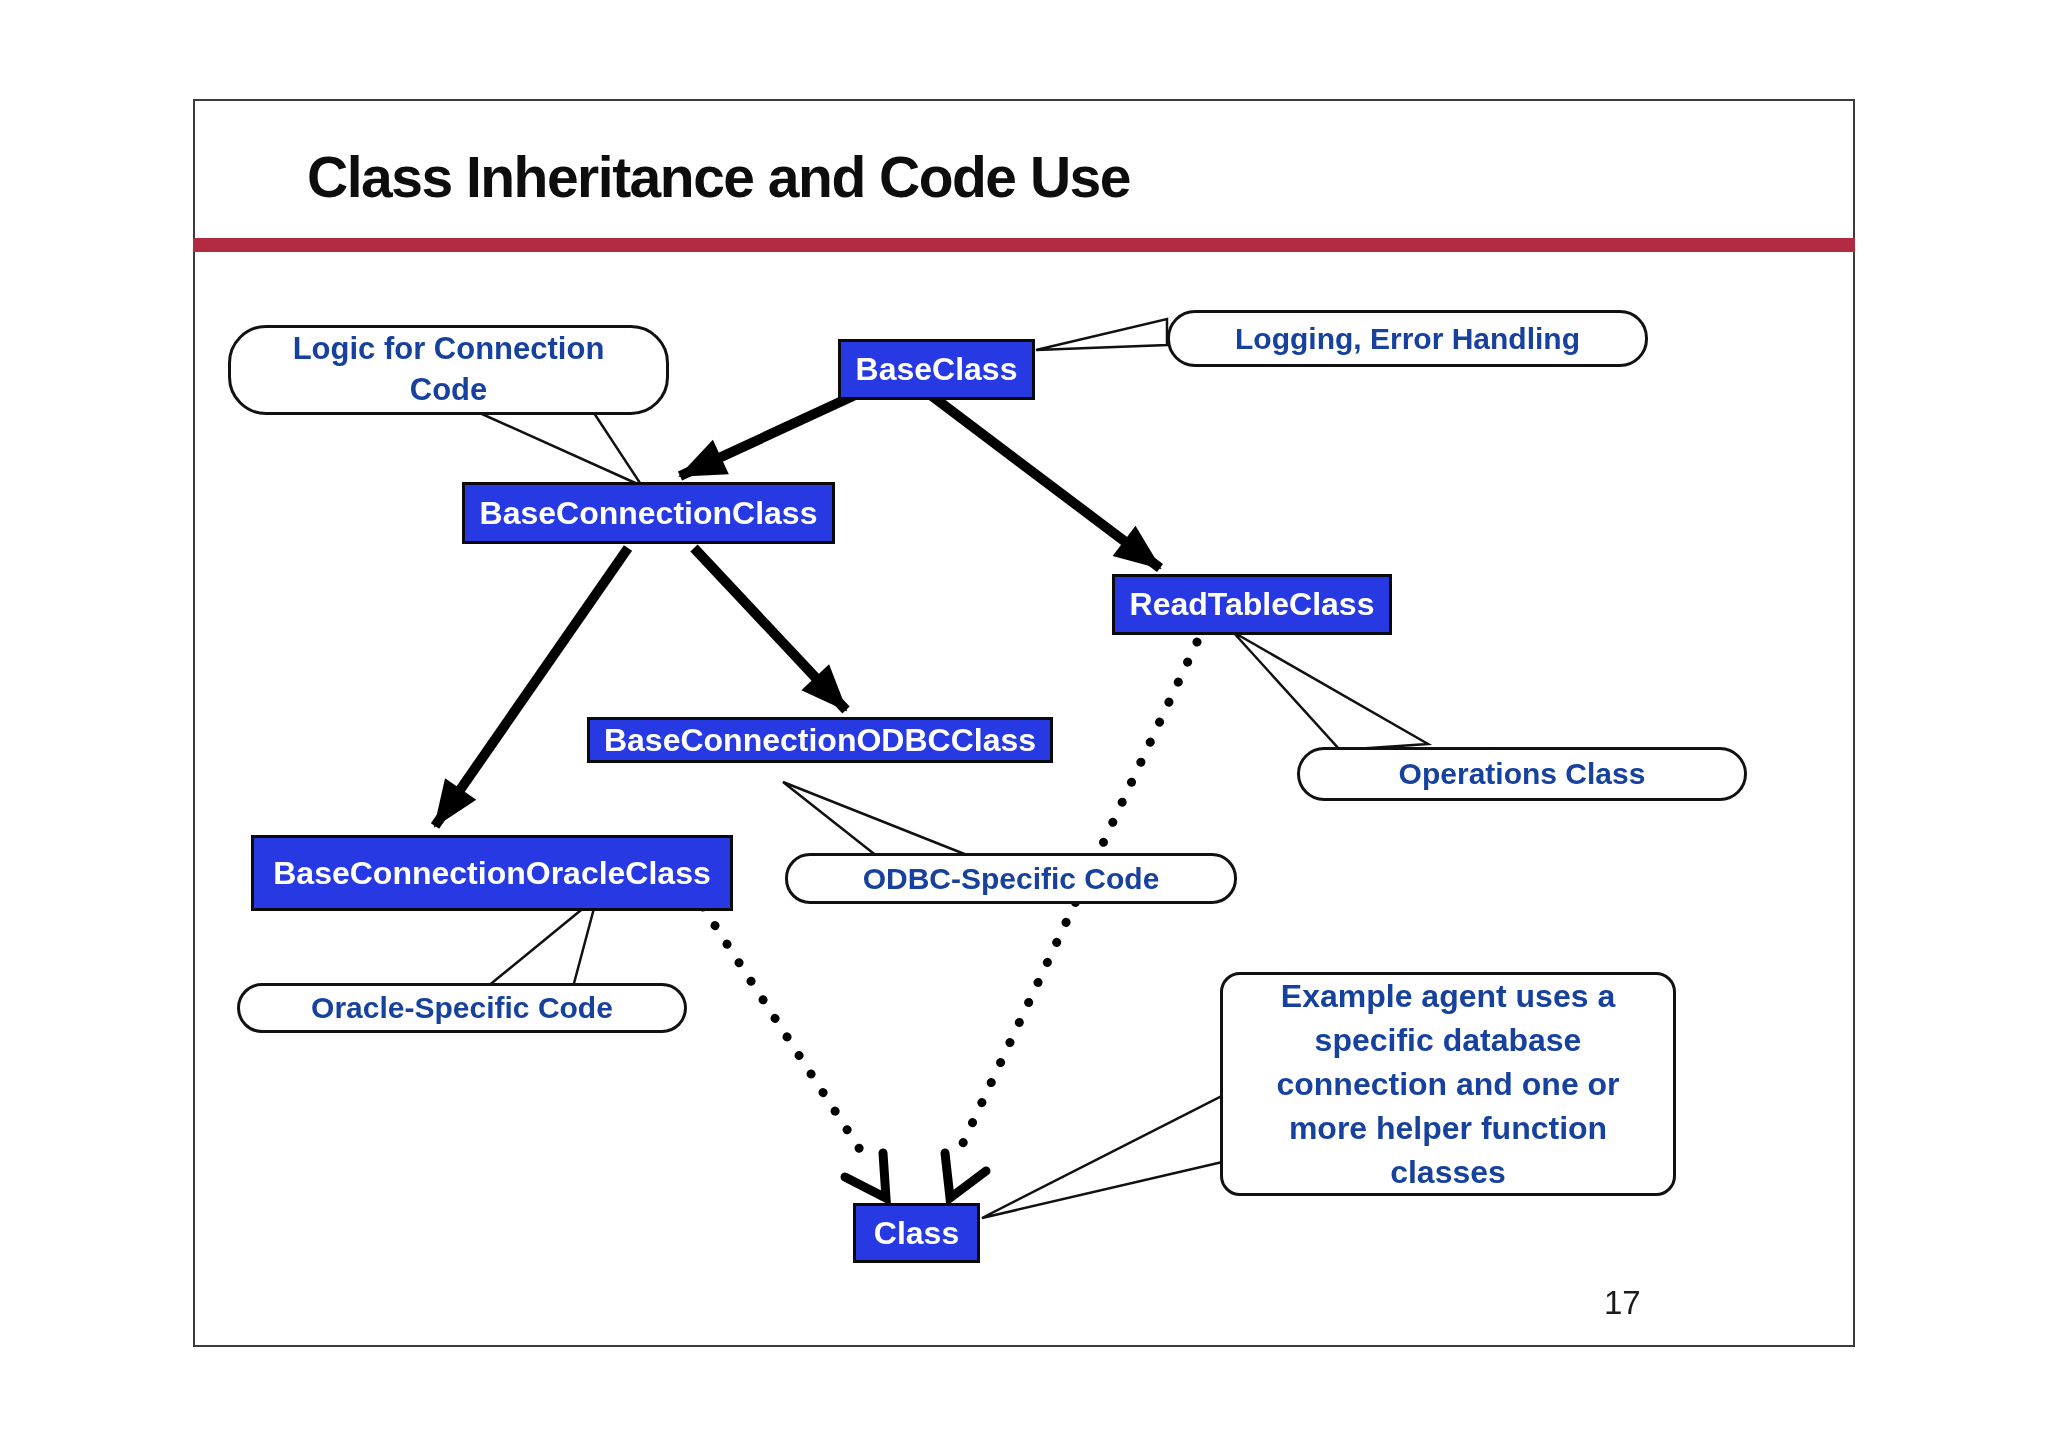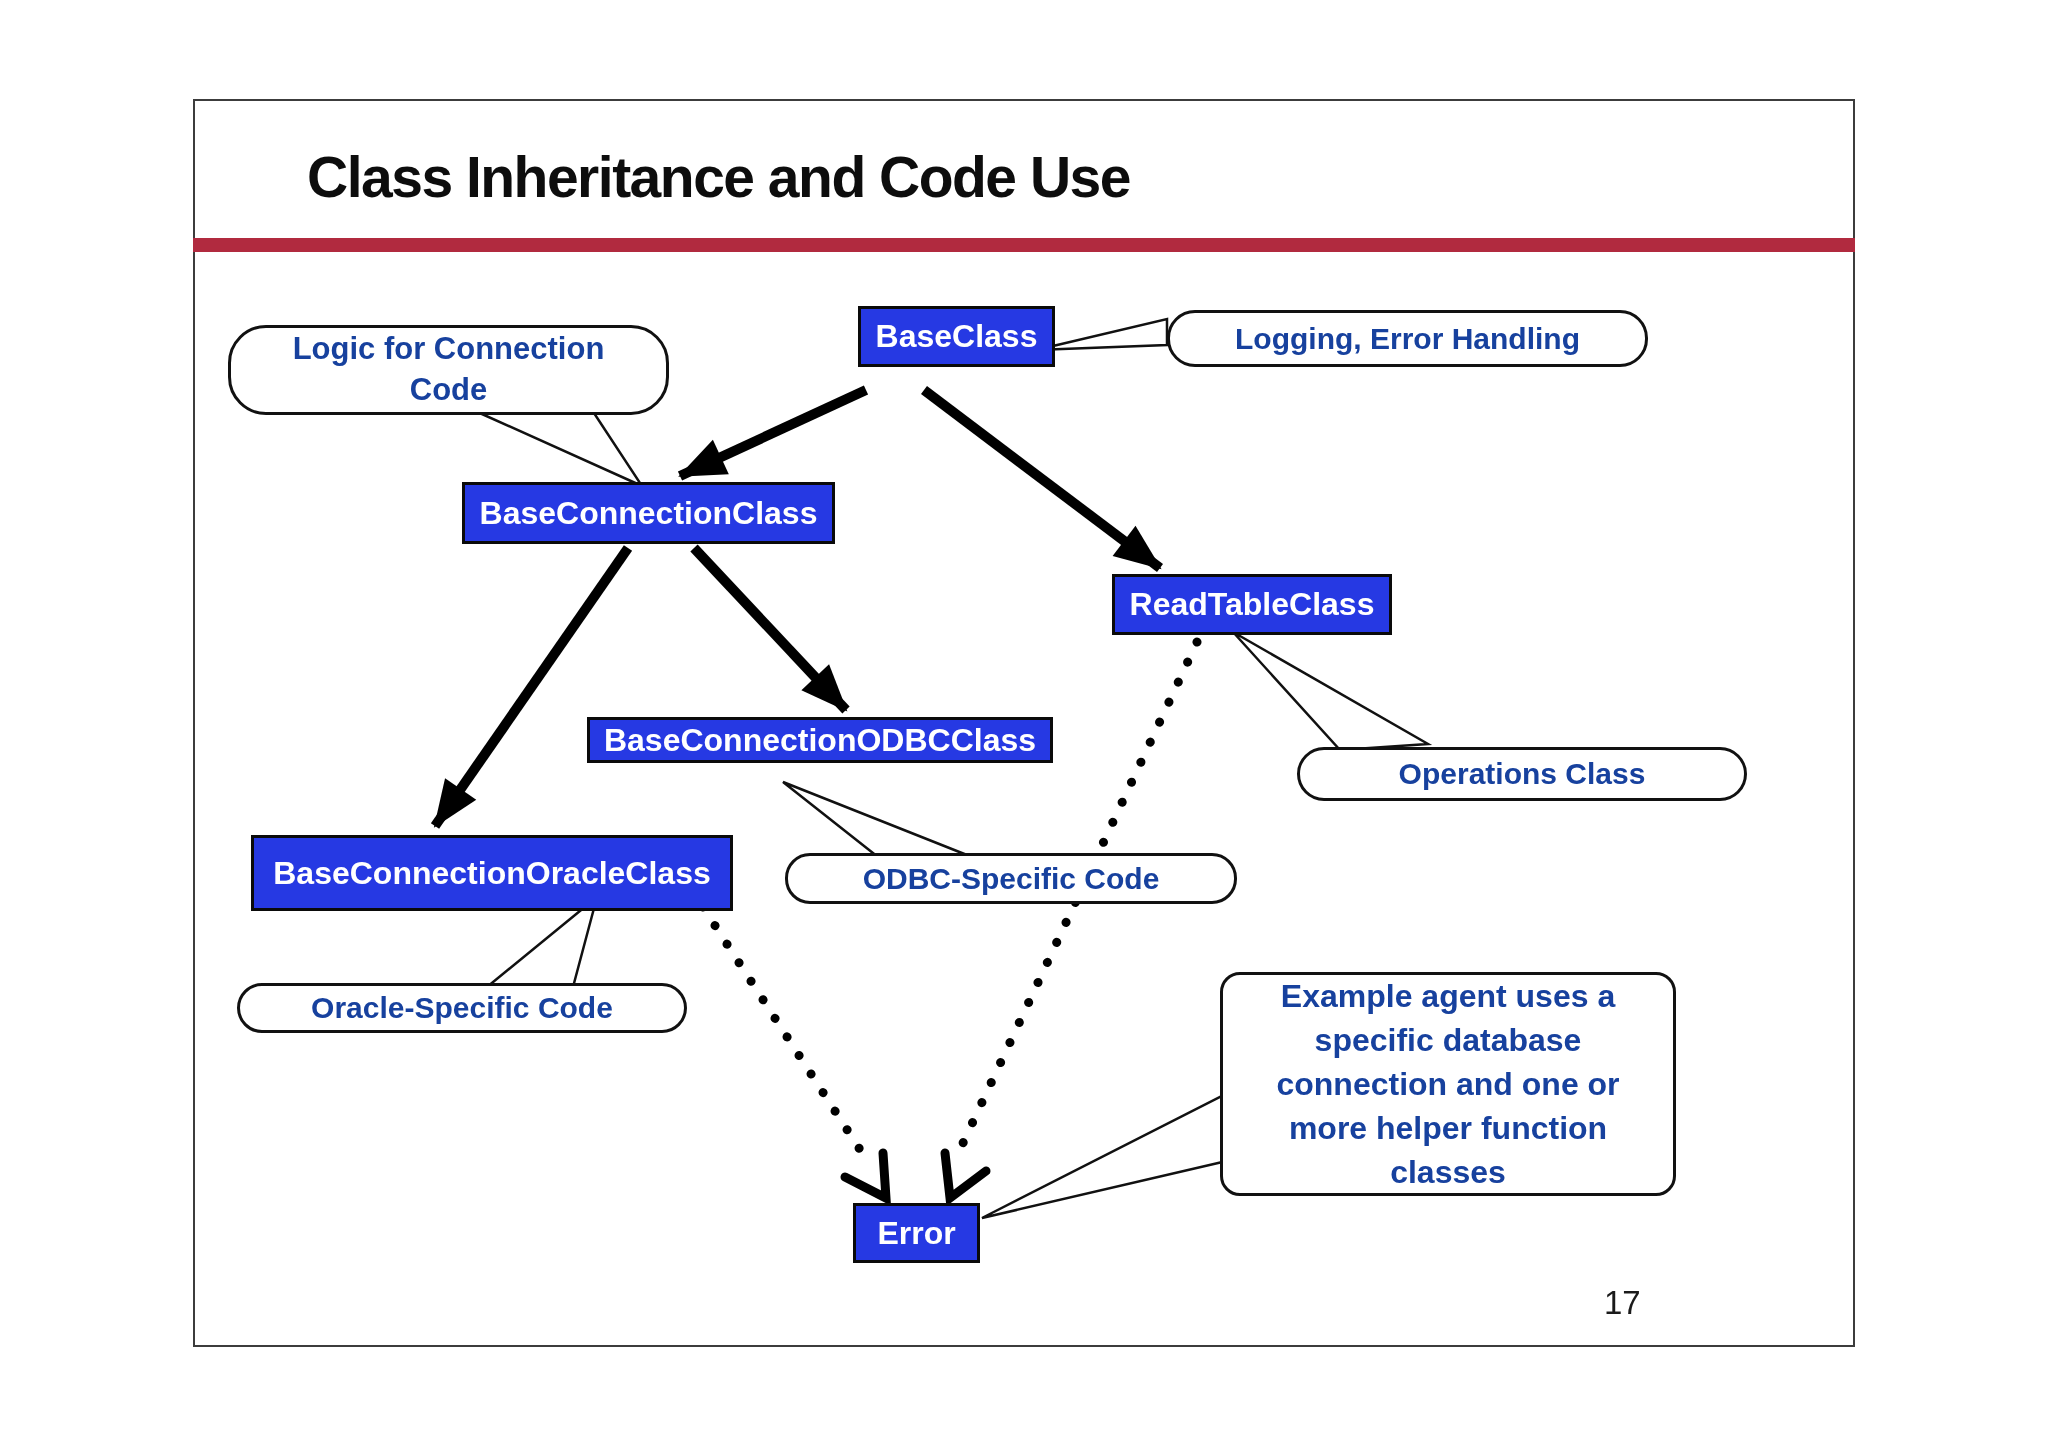--- a/index.html
+++ b/index.html
@@ -58,42 +58,42 @@
   <g fill="#ffffff" stroke="#111" stroke-width="2.5">
     <path d="M1036,350 L1167,319 L1167,345 z"></path>
     <path d="M642,486 L473,410 L592,410 z"></path>
     <path d="M1233,632 L1340,750 L1428,744 z"></path>
     <path d="M783,782 L878,857 L972,857 z"></path>
     <path d="M597,897 L487,987 L573,987 z"></path>
     <path d="M982,1218 L1222,1096 L1231,1160 z"></path>
   </g>
 </svg>
 
-<div class="node" style="left:838px;top:306px;width:197px;height:61px;margin-left:20px;">
+<div class="node" style="left:838px;top:339px;width:197px;height:61px;">
   <span>BaseClass</span>
 </div>
 
 <div class="node" style="left:462px;top:482px;width:373px;height:62px;">
   <span>BaseConnectionClass</span>
 </div>
 
 <div class="node" style="left:1112px;top:574px;width:280px;height:61px;">
   <span>ReadTableClass</span>
 </div>
 
 <div class="node" style="left:587px;top:717px;width:466px;height:46px;">
   <span>BaseConnectionODBCClass</span>
 </div>
 
 <div class="node" style="left:251px;top:835px;width:482px;height:76px;">
   <span>BaseConnectionOracleClass</span>
 </div>
 
 <div class="node" style="left:853px;top:1203px;width:127px;height:60px;">
-  <span>Error</span>
+  <span>Class</span>
 </div>
 
 <div class="callout" style="left:228px;top:325px;width:441px;height:90px;border-radius:38px;font-size:31px;padding:0 30px;">
   <span>Logic for Connection Code</span>
 </div>
 
 <div class="callout" style="left:1167px;top:310px;width:481px;height:57px;border-radius:28px;">
   <span>Logging, Error Handling</span>
 </div>
 

